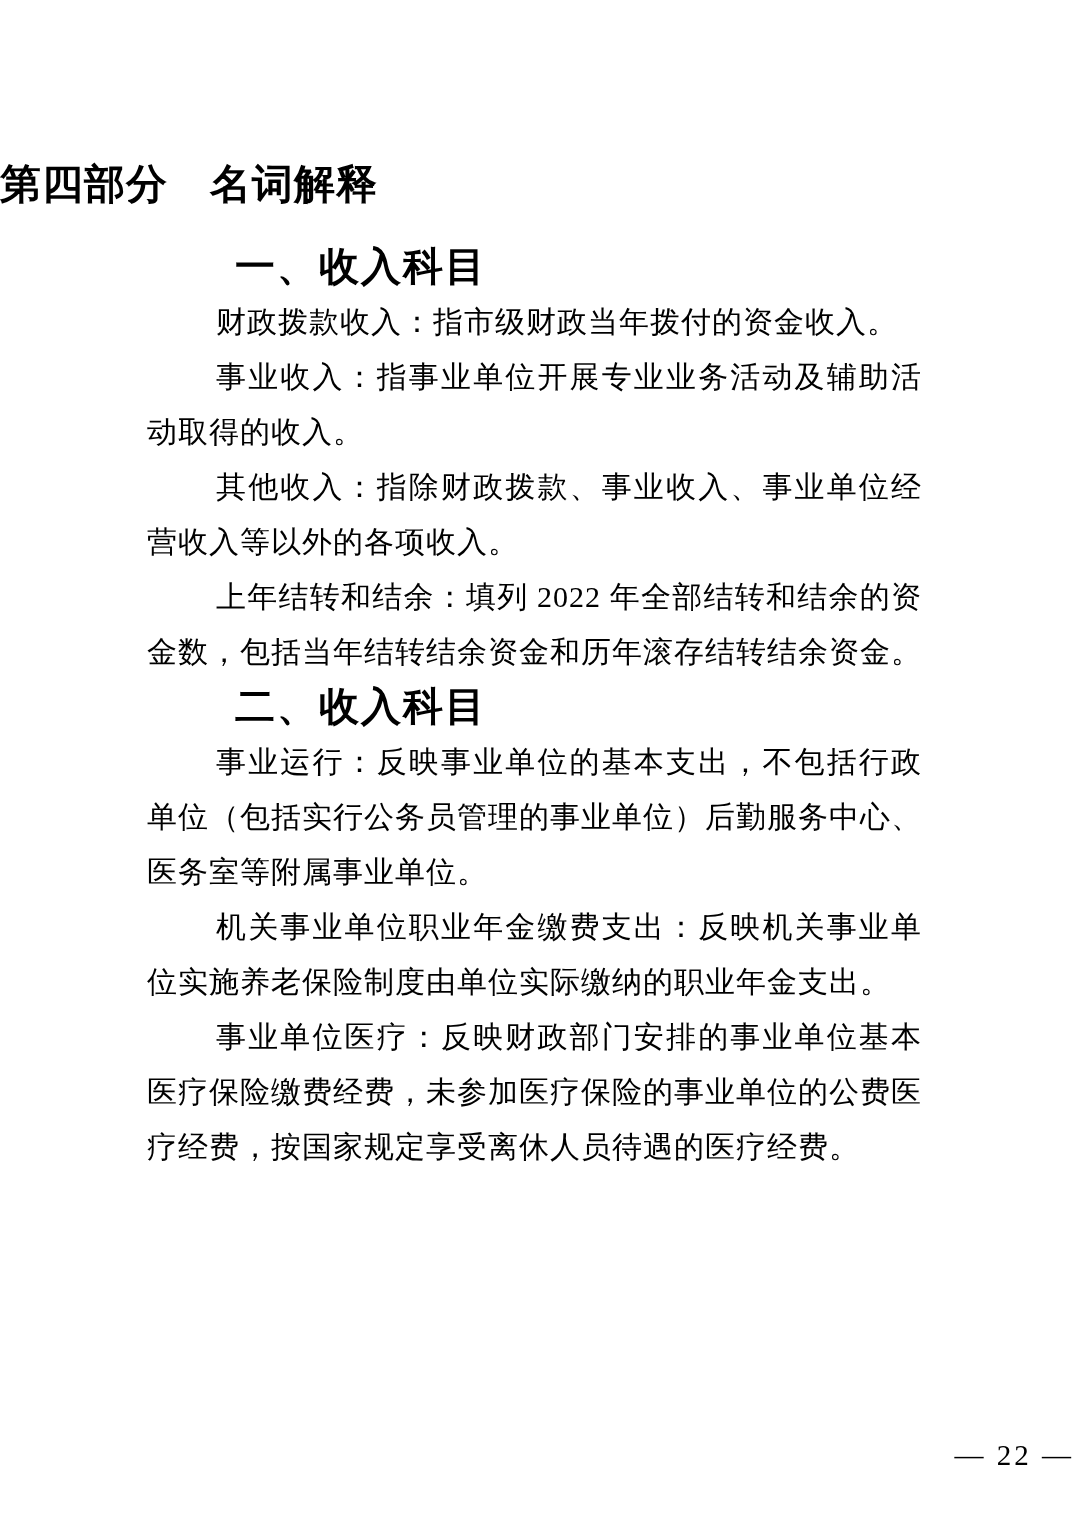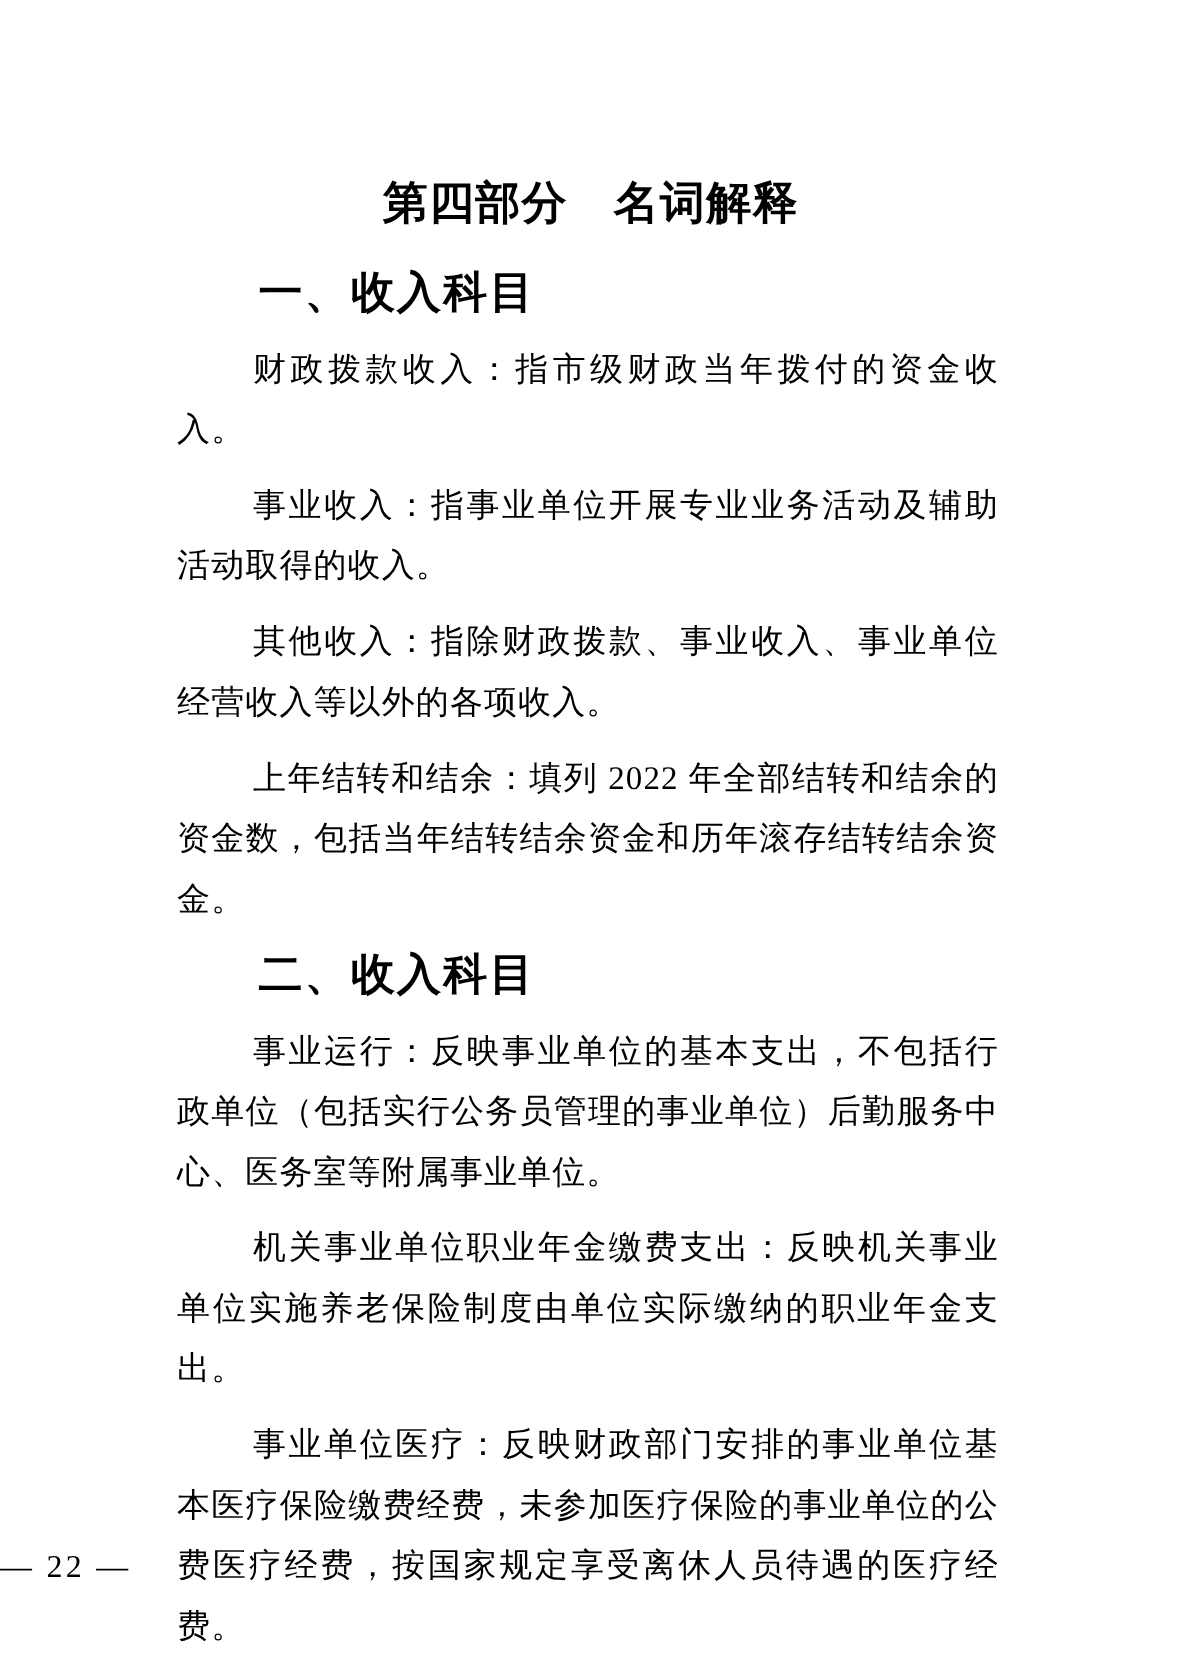--- a/index.html
+++ b/index.html
@@ -12,21 +12,21 @@
     width: 1074px;
     height: 1520px;
     margin: 0 auto;
     background: #ffffff;
     color: #000000;
     font-family: "Liberation Serif", "DejaVu Serif", serif;
     overflow: hidden;
   }
   .doc-title {
     padding-top: 130px;
-    text-align: center;
+    text-align: left;
     font-family: "Liberation Sans", "DejaVu Sans", sans-serif;
     font-weight: bold;
     font-size: 41px;
     line-height: 54px;
     letter-spacing: 1px;
     white-space: pre;
   }
   .content {
     width: 775px;
     margin-left: 147px;
@@ -38,29 +38,29 @@
   }
   .section-heading {
     font-family: "Liberation Sans", "DejaVu Sans", sans-serif;
     font-weight: bold;
     font-size: 40px;
     letter-spacing: 2px;
     text-indent: 2.2em;
     margin: 0;
   }
   .para {
-    margin: 14px;
+    margin: 0;
     text-indent: 2.3em;
   }
   .footer {
     position: absolute;
-    top: 1398px;
+    top: 1428px;
     left: 0;
     width: 100%;
-    text-align: left;
+    text-align: right;
     font-size: 29px;
     line-height: 55px;
     letter-spacing: 3px;
   }
 </style>
 </head>
 <body>
 
 <div class="page">
 

